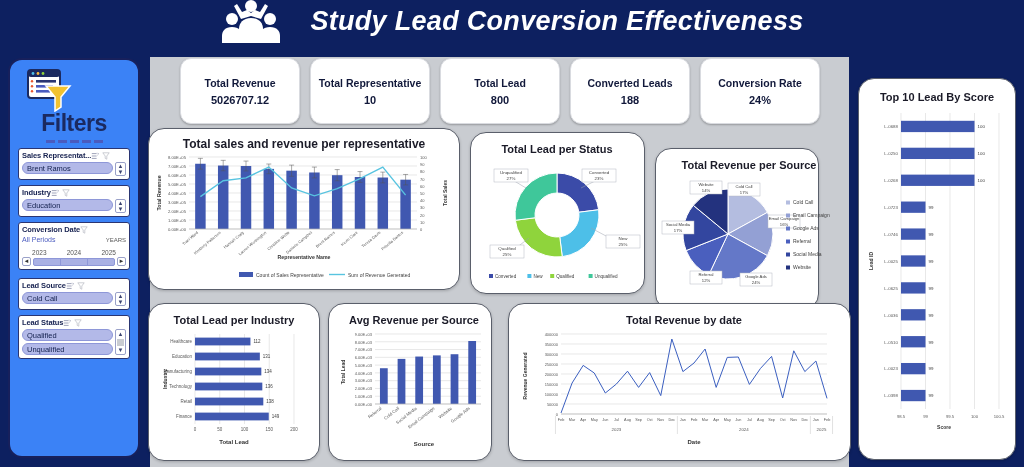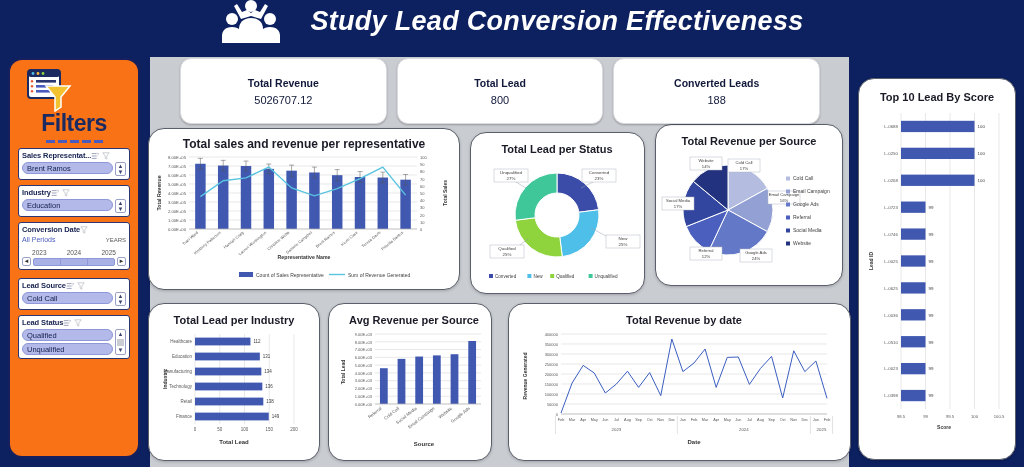--- a/index.html
+++ b/index.html
@@ -35,21 +35,21 @@
   }
   .header-icon { width: 62px; height: 48px; flex: 0 0 auto; }
   .header-title {
     color: #ffffff; font-size: 27px; font-weight: bold; font-style: italic;
     letter-spacing: 0.3px; white-space: nowrap;
   }
 
   
   .filters-panel {
     position: absolute; left: 8px; top: 58px; width: 132px; height: 400px;
-    background: #f97316; border: 2px solid #17205c; border-radius: 14px;
+    background: #3b82f6; border: 2px solid #17205c; border-radius: 14px;
     z-index: 7; padding: 6px 6px;
   }
   .filters-logo { width: 100%; text-align: center; margin-top: 2px; }
   .filters-word {
     text-align: center; font-size: 23px; font-weight: bold; color: #1b2a60;
     letter-spacing: -0.5px; margin-top: -2px;
   }
   .filters-dashes { display: flex; gap: 3px; justify-content: center; margin: 3px 0 5px; }
   .filters-dashes i { display: block; width: 9px; height: 3px; background: #4a5bbf; }
 
@@ -90,31 +90,31 @@
 
   
   .kpi-row { position: absolute; left: 180px; top: 58px; width: 640px; height: 66px; display: flex; gap: 10px; z-index: 6; }
   .kpi {
     flex: 1 1 0; background: #ffffff; border-radius: 11px; border: 1px solid #d9dbe0;
     box-shadow: 0 1px 2px rgba(0,0,0,.25);
     display: flex; flex-direction: column; align-items: center; justify-content: center; gap: 5px;
     padding: 4px 2px;
   }
   .kpi-label { font-size: 10.5px; font-weight: bold; color: #11183a; text-align: center; line-height: 12px; }
-  .kpi-value { font-size: 11px; font-weight: normal; color: #11183a; text-align: center; }
+  .kpi-value { font-size: 11px; font-weight: bold; color: #11183a; text-align: center; }
 
   
   .card {
     position: absolute; background: #ffffff; border: 1px solid #5a5f6b;
     border-radius: 16px; box-shadow: 0 1px 3px rgba(0,0,0,.2); z-index: 5;
   }
 
   #card-combo   { left: 148px; top: 128px; width: 312px; height: 162px; }
   #card-donut   { left: 470px; top: 132px; width: 175px; height: 162px; }
-  #card-pie     { left: 655px; top: 124px; width: 188px; height: 162px; }
+  #card-pie     { left: 655px; top: 148px; width: 164px; height: 162px; }
   #card-industry{ left: 148px; top: 303px; width: 172px; height: 158px; }
   #card-avgrev  { left: 328px; top: 303px; width: 164px; height: 158px; }
   #card-bydate  { left: 508px; top: 303px; width: 343px; height: 158px; }
   #card-top10   { left: 858px; top: 78px; width: 158px; height: 382px; }
 
   svg { display: block; }
   .axis-line { stroke: #b8b8b8; stroke-width: .7; }
   .grid-line { stroke: #d9d9d9; stroke-width: .6; }
   .tick-txt  { font-family: "Liberation Sans", sans-serif; fill: #595959; }
   .axis-title{ font-family: "Liberation Sans", sans-serif; fill: #333; font-weight: bold; }
@@ -298,26 +298,34 @@
     </div>
   </div>
 </div>
 
 <div class="kpi-row">
   <div class="kpi">
     <div class="kpi-label">Total Revenue</div>
     <div class="kpi-value">5026707.12</div>
   </div>
   <div class="kpi">
+    <div class="kpi-label">Total Representative</div>
+    <div class="kpi-value">10</div>
+  </div>
+  <div class="kpi">
     <div class="kpi-label">Total Lead</div>
     <div class="kpi-value">800</div>
   </div>
   <div class="kpi">
     <div class="kpi-label">Converted Leads</div>
     <div class="kpi-value">188</div>
+  </div>
+  <div class="kpi">
+    <div class="kpi-label">Conversion Rate</div>
+    <div class="kpi-value">24%</div>
   </div>
 </div>
 
 <div class="card" id="card-combo">
   <svg id="svg-combo" width="310" height="160" viewBox="0 0 310 160">
       <text x="155" y="19" text-anchor="middle" font-size="12" font-weight="bold" fill="#1b1b28" font-family="&quot;Liberation Sans&quot;, sans-serif">Total sales and revenue per representative</text>
       <line x1="40" y1="100" x2="268" y2="100" class="grid-line"></line>
       <text x="37" y="102.2" text-anchor="end" font-size="4.2" class="tick-txt">0.00E+00</text>
       <line x1="40" y1="91" x2="268" y2="91" class="grid-line"></line>
       <text x="37" y="93.2" text-anchor="end" font-size="4.2" class="tick-txt">1.00E+05</text>

